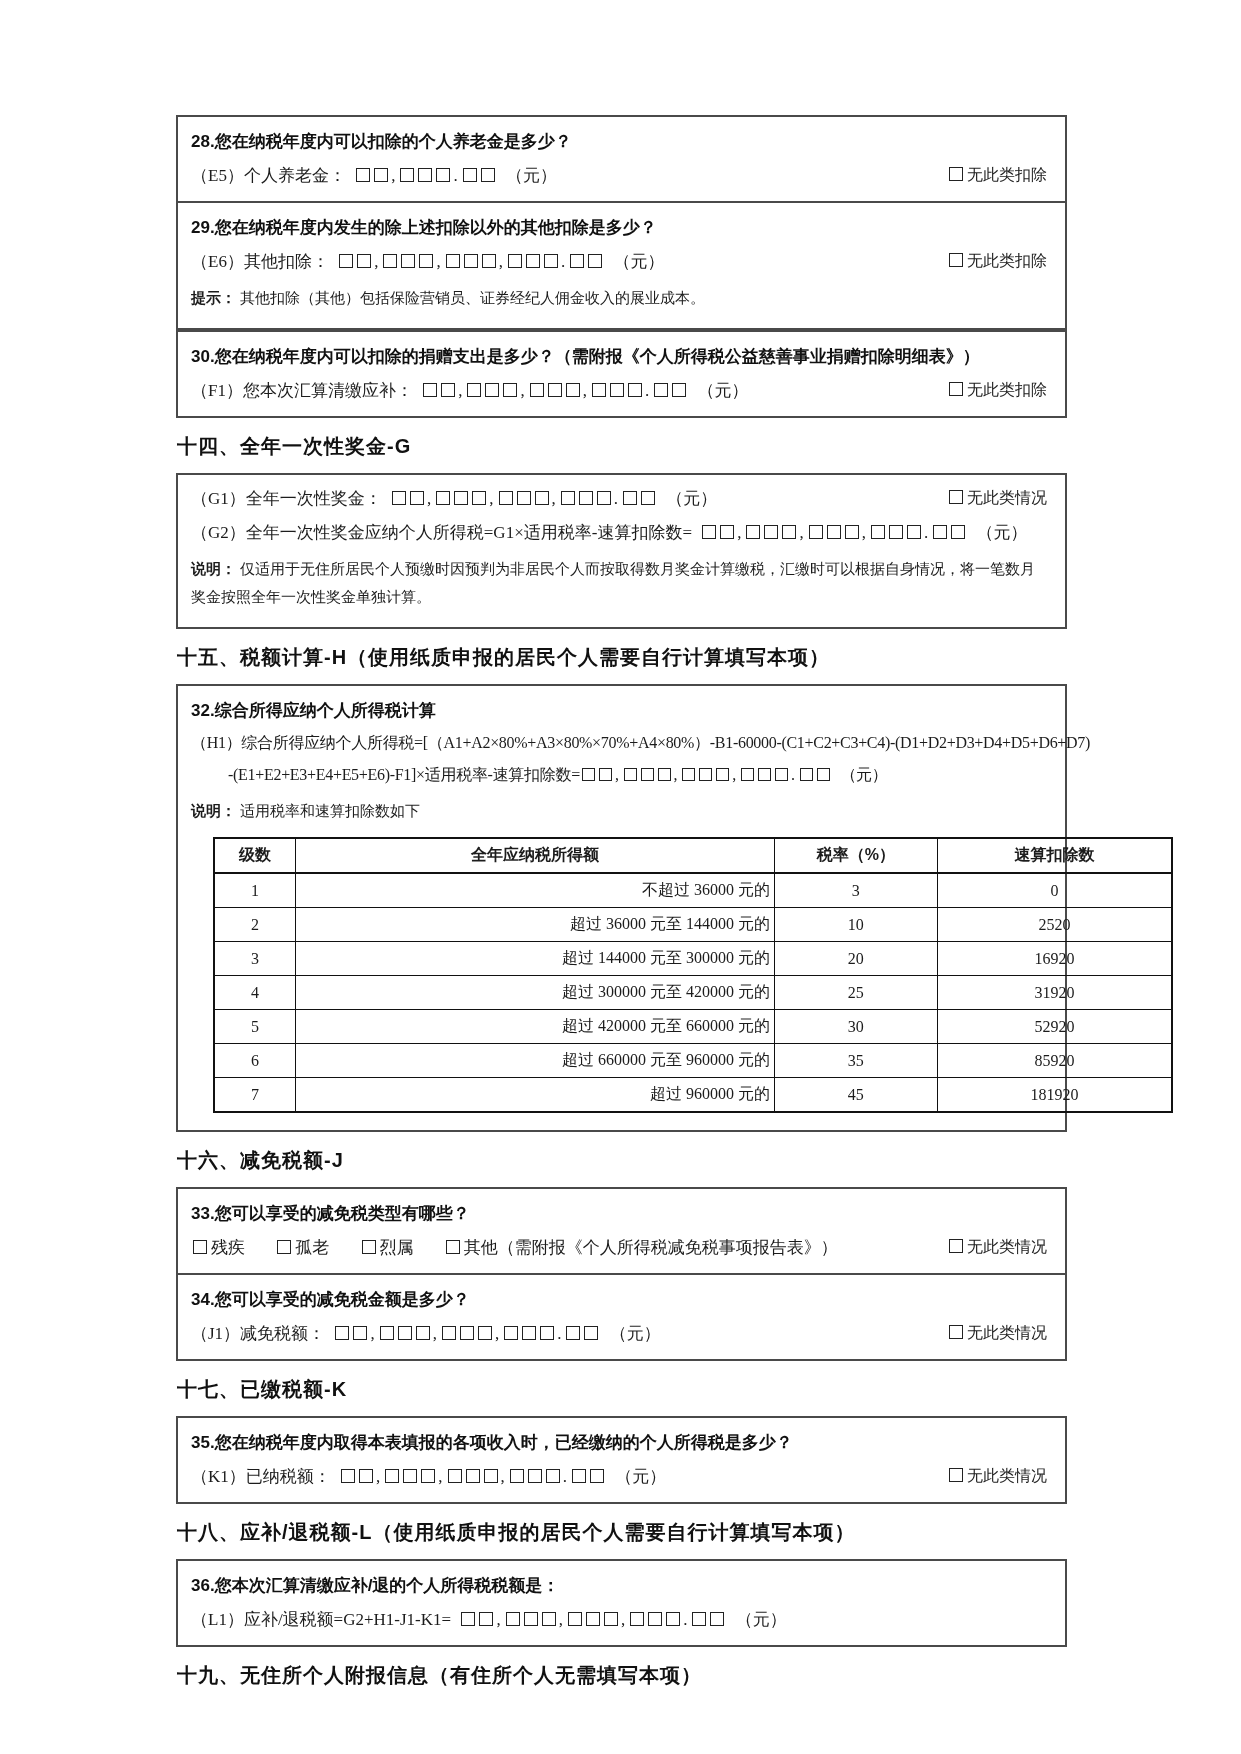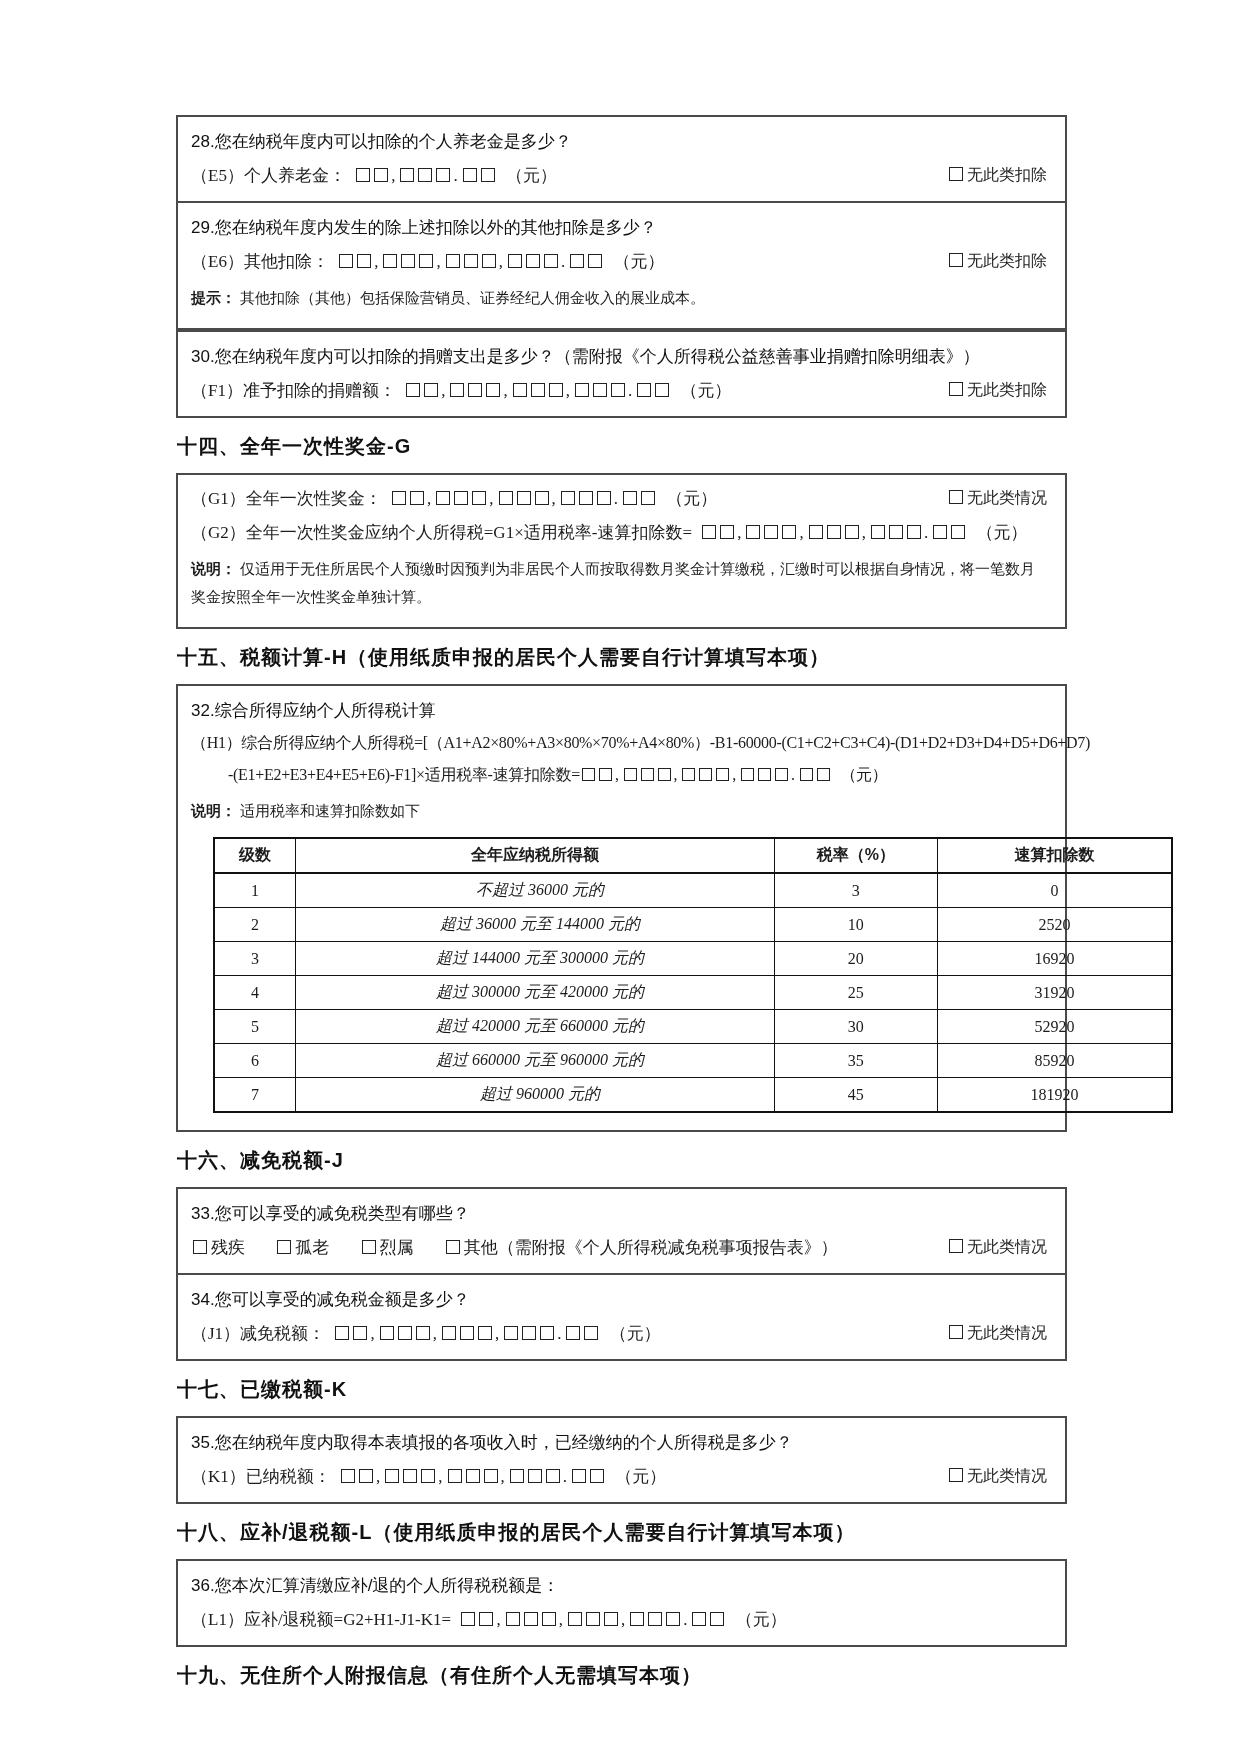--- a/index.html
+++ b/index.html
@@ -15,21 +15,21 @@
     font-size:20px;font-weight:700;color:#111;
     margin:15px 0 13px 1px;letter-spacing:1px;
   }
 
   .qbox{border:2px solid #4a4a4a;background:#fff;}
   .qsec{padding:1px 18px 3px 13px;}
   .qsec + .qsec{border-top:2px solid #4a4a4a;}
 
   .title{
     font-family:"Liberation Sans", sans-serif;
-    font-weight:400;font-size:17px;color:#111;
+    font-weight:700;font-size:17px;color:#111;
     margin:12px 0 11px 0;
   }
   .row{
     display:flex;justify-content:space-between;align-items:center;
     font-size:17px;margin:11px 0;
   }
   .left{white-space:nowrap;}
   .flabel{margin-right:4px;}
   .unit{margin-left:5px;}
 
@@ -60,21 +60,21 @@
   }
   table.rate th, table.rate td{
     border:1.5px solid #111;height:33px;
     text-align:center;padding:0 4px;overflow:hidden;
   }
   table.rate th{
     font-family:"Liberation Sans", sans-serif;
     font-size:16px;font-weight:700;border-bottom:2px solid #111;
   }
   table.rate td{font-size:16px;}
-  table.rate td.inc{text-align:center;padding-left:14px;font-style:italic;}
+  table.rate td.inc{text-align:right;padding-left:14px;}
   col.c1{width:8.5%;} col.c2{width:50%;} col.c3{width:17%;} col.c4{width:24.5%;}
 </style>
 </head>
 <body>
 
 <div class="sheet">
 
   <div class="qbox">
     <div class="qsec">
       <div class="title">28.您在纳税年度内可以扣除的个人养老金是多少？</div>
@@ -106,21 +106,21 @@
       </div>
     </div>
   </div>
 
 
   <div class="qbox">
     <div class="qsec">
       <div class="title">30.您在纳税年度内可以扣除的捐赠支出是多少？（需附报《个人所得税公益慈善事业捐赠扣除明细表》）</div>
       <div class="row">
         <span class="left">
-          <span class="flabel">（F1）准予扣除的捐赠额：</span>
+          <span class="flabel">（F1）您本次汇算清缴应补：</span>
           <span class="pattern"><span class="sq"></span><span class="sq"></span><span class="sep">,</span><span class="sq"></span><span class="sq"></span><span class="sq"></span><span class="sep">,</span><span class="sq"></span><span class="sq"></span><span class="sq"></span><span class="sep">,</span><span class="sq"></span><span class="sq"></span><span class="sq"></span><span class="sep">.</span><span class="sq"></span><span class="sq"></span></span>
           <span class="unit">（元）</span>
         </span>
         <span class="rcheck">
           <span class="sq cbsq"></span><span>无此类扣除</span>
         </span>
       </div>
     </div>
   </div>
 

